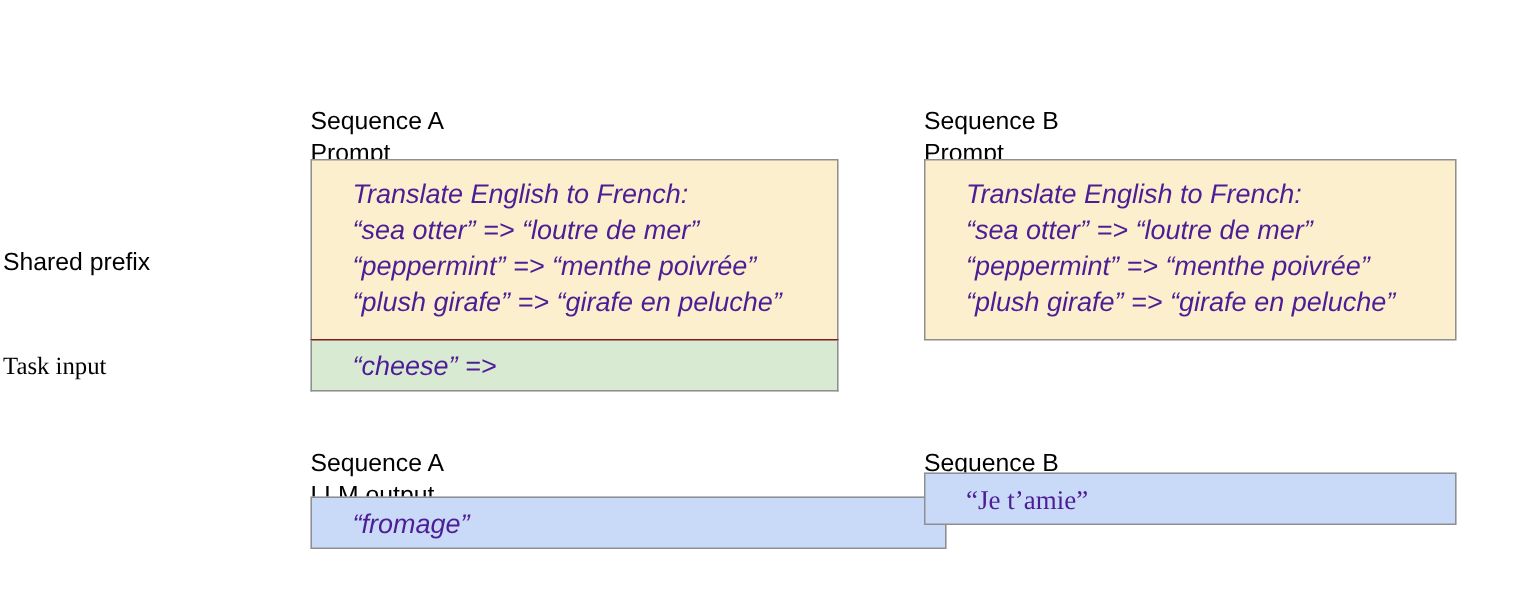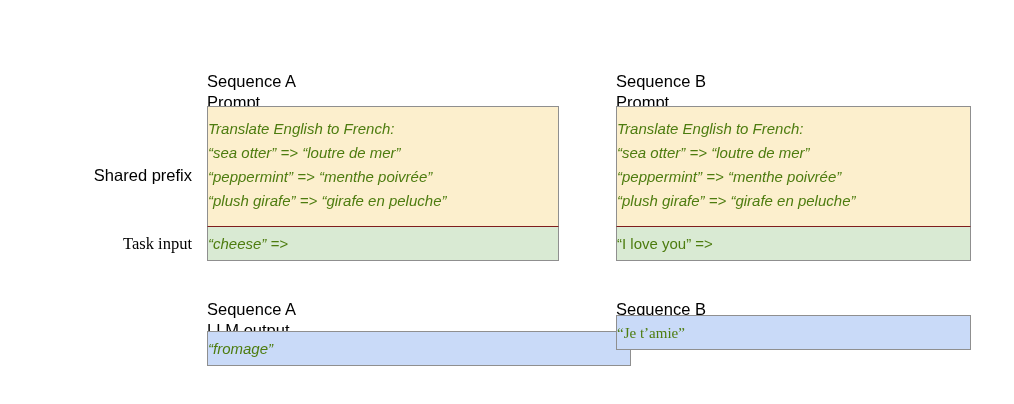--- a/index.html
+++ b/index.html
@@ -18,21 +18,20 @@
   .diagram {
     position: absolute;
     inset: 0;
   }
 
   
   .row-label {
     position: absolute;
     right: 822px;            
     width: 190px;
-    text-align: right;
     font-size: 16.5px;
     line-height: 20px;
     color: #000;
     white-space: nowrap;
   }
   #label-shared-prefix { top: 165px; }
   #label-task-input    { top: 234px; font-family: Liberation Serif, serif; }
   #label-task-output   { top: 338px; }
 
   
@@ -54,24 +53,24 @@
   
   .seq-col { position: absolute; }
   #seq-a-prompt-stack { left: 207px; top: 106px; width: 352px; }
   #seq-b-prompt-stack { left: 616px; top: 106px; width: 355px; }
   #seq-a-output-stack { left: 207px; top: 331px; width: 424px; }
   #seq-b-output-stack { left: 616px; top: 315px; width: 355px; font-family: Liberation Serif, serif; }
 
   .seg {
     box-sizing: border-box;
     border: 1px solid #8f8f8f;
-    padding: 6px 0 6px 0;
-    font-size: 15px;
+    padding: 6px 0 6px 27px;
+    font-size: 18px;
     line-height: 24px;
-    color: #4d7c0f;
+    color: #4c1d95;
     overflow: hidden;
   }
   .seg-prefix {
     background: #fcefcd;
     height: 121px;
     font-style: italic;
     padding-top: 10px;
   }
   .seg-input {
     background: #d9ead3;
@@ -124,21 +123,20 @@
 
   <div class="seq-col" id="seq-b-prompt-stack">
 
     <div class="seg seg-prefix">
       <span class="seg-line">Translate English to French:</span>
       <span class="seg-line">“sea otter” =&gt; “loutre de mer”</span>
       <span class="seg-line">“peppermint” =&gt; “menthe poivrée”</span>
       <span class="seg-line">“plush girafe” =&gt; “girafe en peluche”</span>
     </div>
 
-    <div class="seg seg-input roman">“I love you” =&gt;</div>
   </div>
 
   <div class="col-header" id="header-a-output">
     <span class="hdr-line">Sequence A</span>
     <span class="hdr-line">LLM output</span>
   </div>
 
   <div class="col-header" id="header-b-output">
     <span class="hdr-line">Sequence B</span>
     <span class="hdr-line">LLM output</span>

